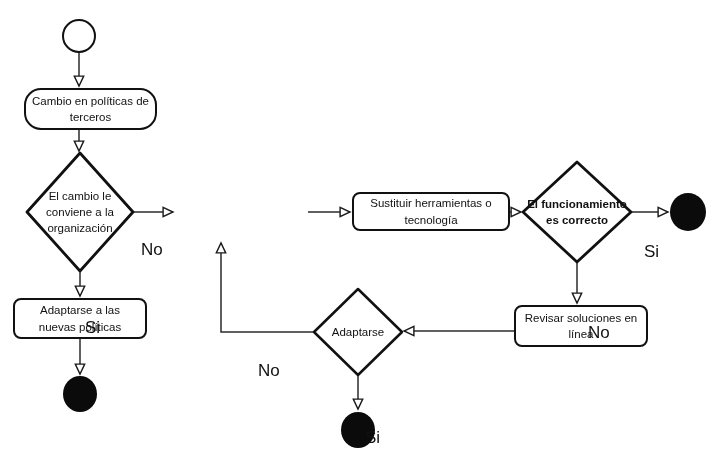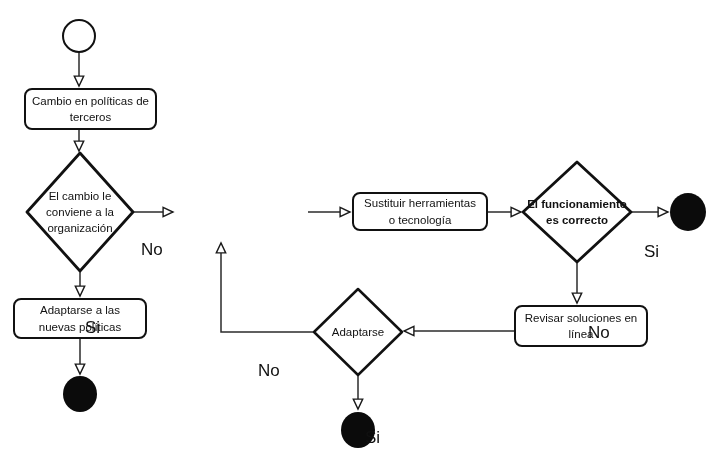--- a/index.html
+++ b/index.html
@@ -49,24 +49,24 @@
     pointer-events: none;
   }
   .edge-label {
     position: absolute;
     font-size: 17px;
     line-height: 1;
     background: transparent;
     margin-top: 48px;
   }
   
-  #box-cambio    { left: 24px;  top: 88px;  width: 133px; height: 42px; }
+  #box-cambio    { left: 24px;  top: 88px;  width: 133px; height: 42px; border-radius: 17px; }
   #box-adaptarse { left: 13px;  top: 298px; width: 134px; height: 41px; }
   #box-buscar    { left: 175px; top: 185px; width: 133px; height: 55px; }
-  #box-sustituir { left: 352px; top: 192px; width: 136px; height: 39px; align-items: center; }
+  #box-sustituir { left: 352px; top: 192px; width: 158px; height: 39px; align-items: center; }
   #box-revisar   { left: 514px; top: 305px; width: 134px; height: 42px; }
   
   #dlabel-conviene       { left: 30px;  top: 185px; width: 100px; height: 54px; }
   #dlabel-funcionamiento { left: 527px; top: 185px; width: 100px; height: 54px; font-weight: bold; }
   #dlabel-funciona       { left: 318px; top: 324px; width: 80px;  height: 16px; }
   
   #lbl-conviene-no       { left: 141px; top: 193px; }
   #lbl-conviene-si       { left: 85px;  top: 271px; }
   #lbl-funcionamiento-si { left: 644px; top: 195px; }
   #lbl-funcionamiento-no { left: 588px; top: 276px; }

